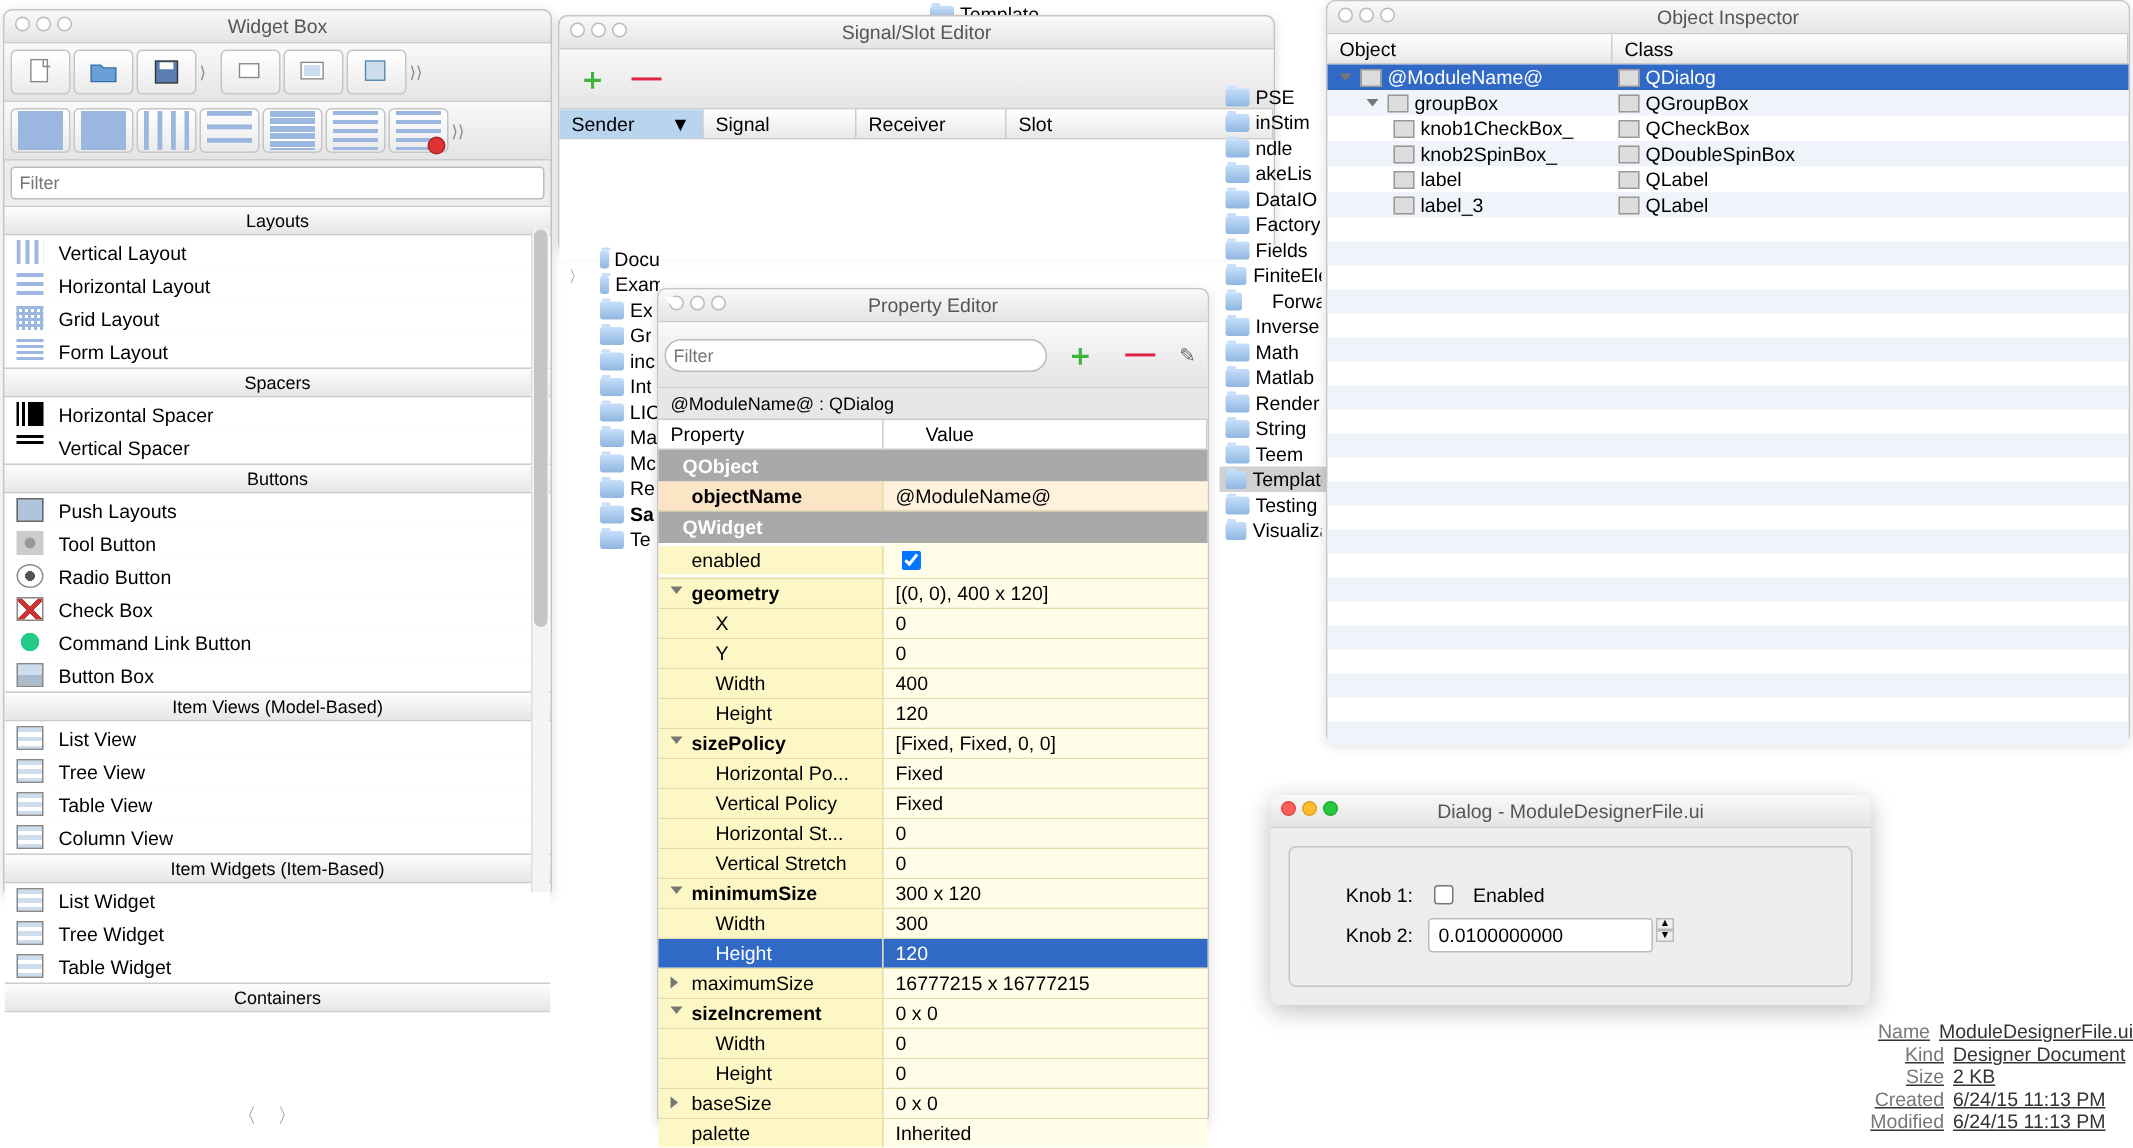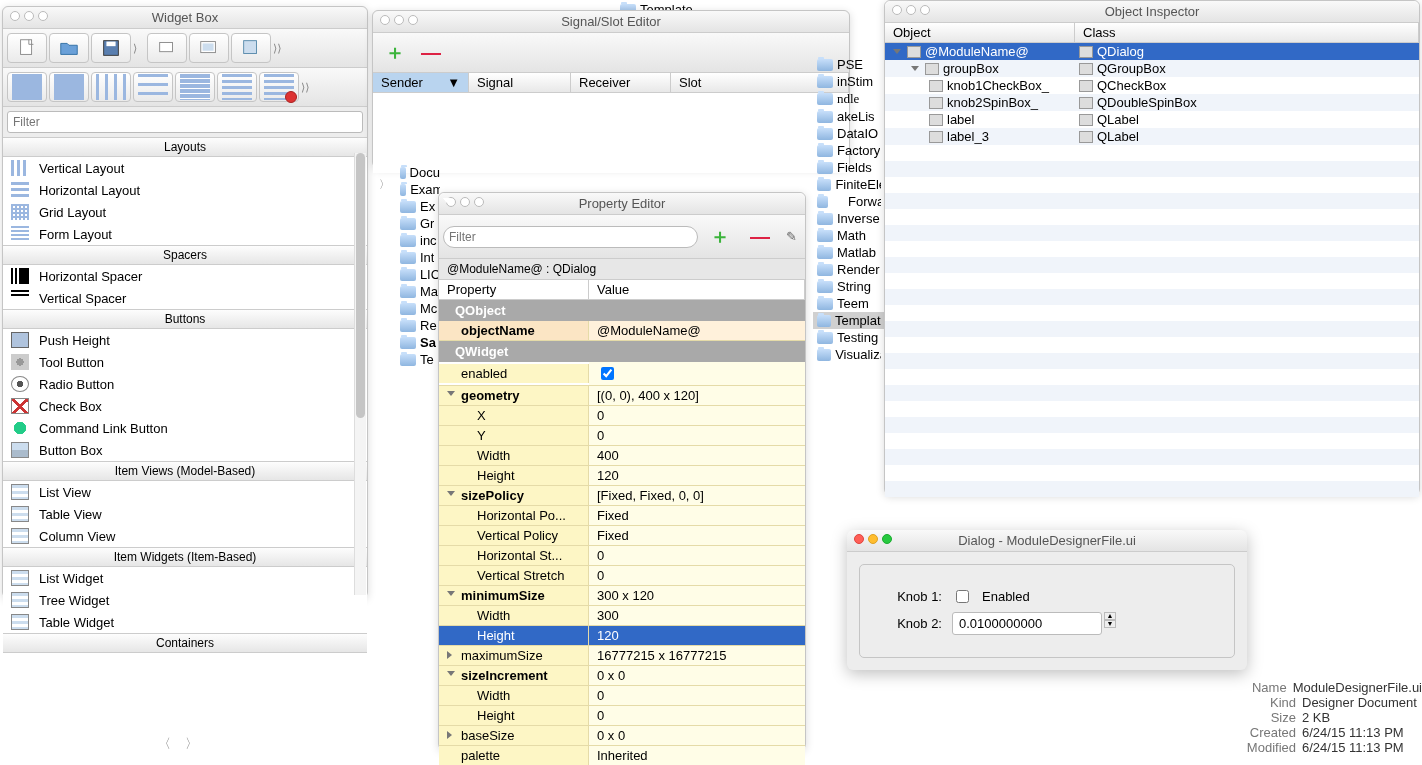--- a/index.html
+++ b/index.html
@@ -211,21 +211,21 @@
         <span>Horizontal Spacer</span>
       </div>
     <div class="item">
         <span class="wb-icon ic-vs"></span>
         <span>Vertical Spacer</span>
       </div>
 
     <div class="section-hdr">Buttons</div>
     <div class="item">
         <span class="wb-icon ic-pb"></span>
-        <span>Push Height</span>
+        <span>Push Layouts</span>
       </div>
     <div class="item">
         <span class="wb-icon ic-tb"></span>
         <span>Tool Button</span>
       </div>
     <div class="item">
         <span class="wb-icon ic-rb"></span>
         <span>Radio Button</span>
       </div>
     <div class="item">
@@ -238,20 +238,24 @@
       </div>
     <div class="item">
         <span class="wb-icon ic-bb"></span>
         <span>Button Box</span>
       </div>
 
     <div class="section-hdr">Item Views (Model-Based)</div>
     <div class="item">
         <span class="wb-icon ic-lv"></span>
         <span>List View</span>
+      </div>
+    <div class="item">
+        <span class="wb-icon ic-lv"></span>
+        <span>Tree View</span>
       </div>
     <div class="item">
         <span class="wb-icon ic-lv"></span>
         <span>Table View</span>
       </div>
     <div class="item">
         <span class="wb-icon ic-lv"></span>
         <span>Column View</span>
       </div>
 
@@ -366,21 +370,21 @@
   </div>
   <div style="display:flex;align-items:center;padding:4px;gap:4px;border-bottom:1px solid #ccc;background:linear-gradient(#f9f9f9,#e4e4e4);">
     <input class="filter" style="margin: 0px; flex: 1 1 0%; border-radius: 12px;" placeholder="Filter">
     <span class="plus">＋</span>
     <span class="minus">—</span>
     <span style="padding:4px;cursor:pointer;color:#666;">✎</span>
   </div>
   <div style="padding:3px 8px;background:#e7e7e7;border-bottom:1px solid #ccc;font-size:12px;">@ModuleName@ : QDialog</div>
   <div class="pe-hdr">
     <div style="width:150px;">Property</div>
-    <div style="flex:1;">Value</div>
+    <div style="flex:1;margin-left:20px;">Value</div>
   </div>
 
   <div class="pe-group"><span class="tri open" style="border-top-color:#fff;left:4px;"></span><span>QObject</span></div>
   <div class="pe-row obj">
       <div class="pe-name" style="font-weight:bold;">objectName</div>
       <div class="pe-val">@ModuleName@</div>
     </div>
 
   <div class="pe-group"><span class="tri open" style="border-top-color:#fff;left:4px;"></span><span>QWidget</span></div>
   <div class="pe-row">
@@ -469,21 +473,21 @@
     <div class="fi">
       <span class="fld-ic"></span>
       <span style="white-space:nowrap;overflow:hidden;">PSE</span>
     </div>
     <div class="fi">
       <span class="fld-ic"></span>
       <span style="white-space:nowrap;overflow:hidden;">inStim</span>
     </div>
     <div class="fi">
       <span class="fld-ic"></span>
-      <span style="white-space:nowrap;overflow:hidden;font-family:Liberation Serif, serif;">ndle</span>
+      <span style="white-space:nowrap;overflow:hidden;">ndle</span>
     </div>
     <div class="fi">
       <span class="fld-ic"></span>
       <span style="white-space:nowrap;overflow:hidden;">akeLis</span>
     </div>
     <div class="fi">
       <span class="fld-ic"></span>
       <span style="white-space:nowrap;overflow:hidden;">DataIO</span>
     </div>
     <div class="fi">
@@ -730,21 +734,21 @@
           <div class="spn-btns">
               <span>▲</span>
               <span>▼</span>
             </div>
         </div>
       </div>
     </div>
   </div>
 </div>
 
-<div class="finfo" style="left:1246px;top:680px;width:176px;">
+<div class="finfo" style="left:1246px;top:680px;width:176px;text-decoration:underline;">
   <div>
       <span class="k">Name</span>
       <span>ModuleDesignerFile.ui</span>
     </div>
   <div>
       <span class="k">Kind</span>
       <span>Designer Document</span>
     </div>
   <div>
       <span class="k">Size</span>

